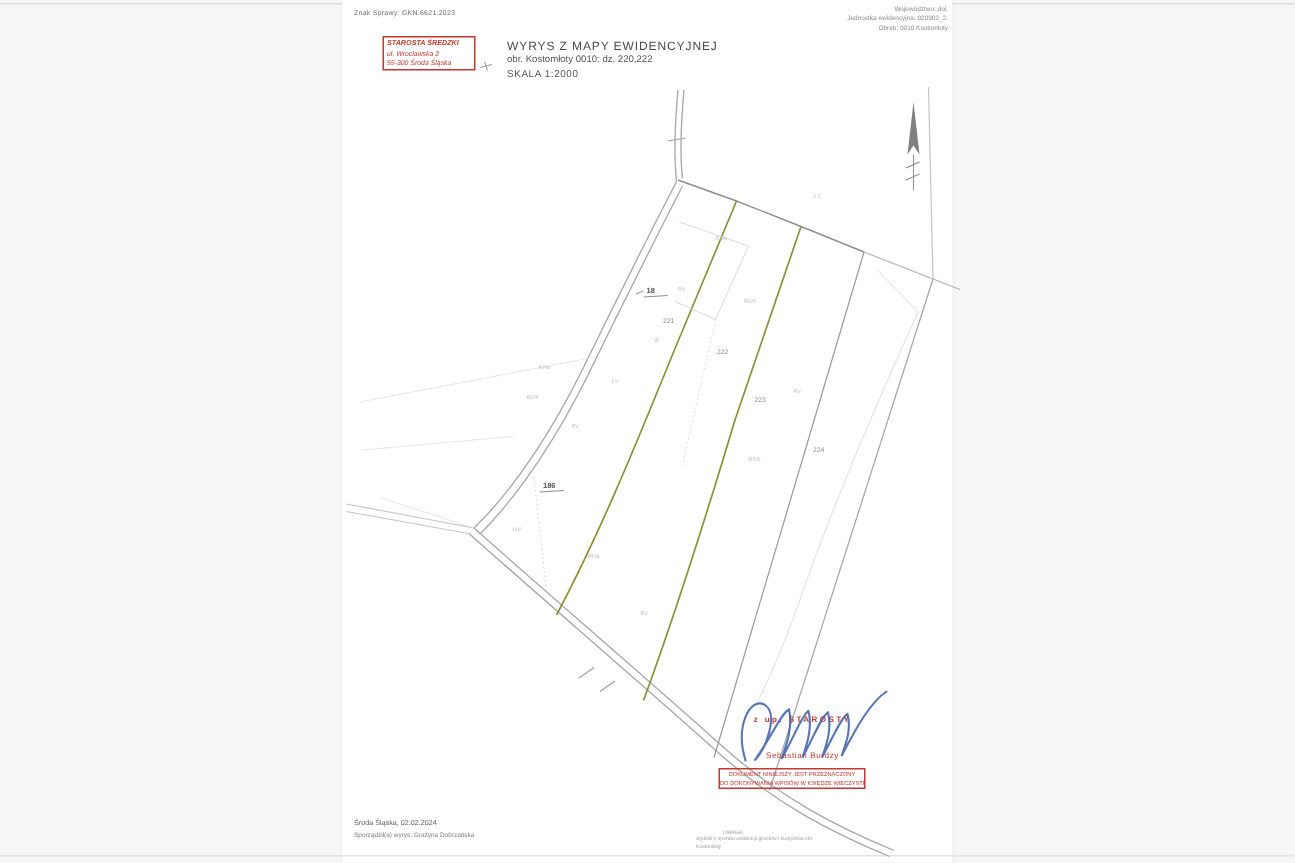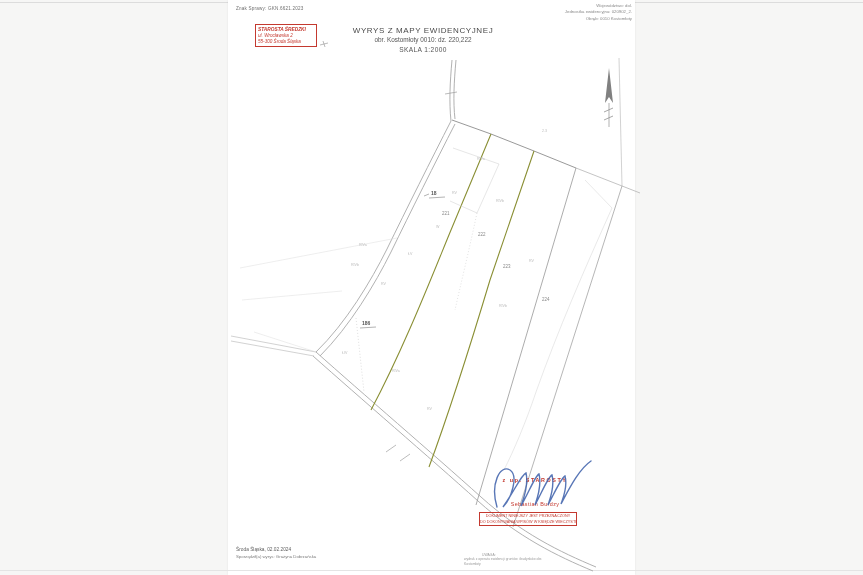--- a/index.html
+++ b/index.html
@@ -29,21 +29,21 @@
   .stamp{
     position:absolute;left:255px;top:24px;width:62px;height:23px;
     border:1px solid #c4392f;
     padding:1.5px 2px 0 2px;box-sizing:border-box;
     color:#c4392f;font-style:italic;
     font-size:4.6px;line-height:6.2px;white-space:nowrap;overflow:hidden;
   }
   .stamp .l1{font-weight:bold;font-size:4.8px;}
   .title-block{
     position:absolute;left:338px;top:26px;width:170px;
-    text-align:center;color:#4a4a4a;
+    color:#4a4a4a;
   }
   .title-block .t1{font-size:8px;letter-spacing:0.6px;line-height:10px;}
   .title-block .t2{font-size:6.4px;line-height:8.5px;color:#555;}
   .title-block .t3{font-size:6.6px;letter-spacing:0.4px;line-height:9px;color:#555;}
 
   .map-svg{position:absolute;left:0;top:0;z-index:1;}
   .sig-svg{position:absolute;left:0;top:0;z-index:3;}
 
   .sig-onbehalf{
     position:absolute;left:492px;top:477px;width:86px;z-index:2;

